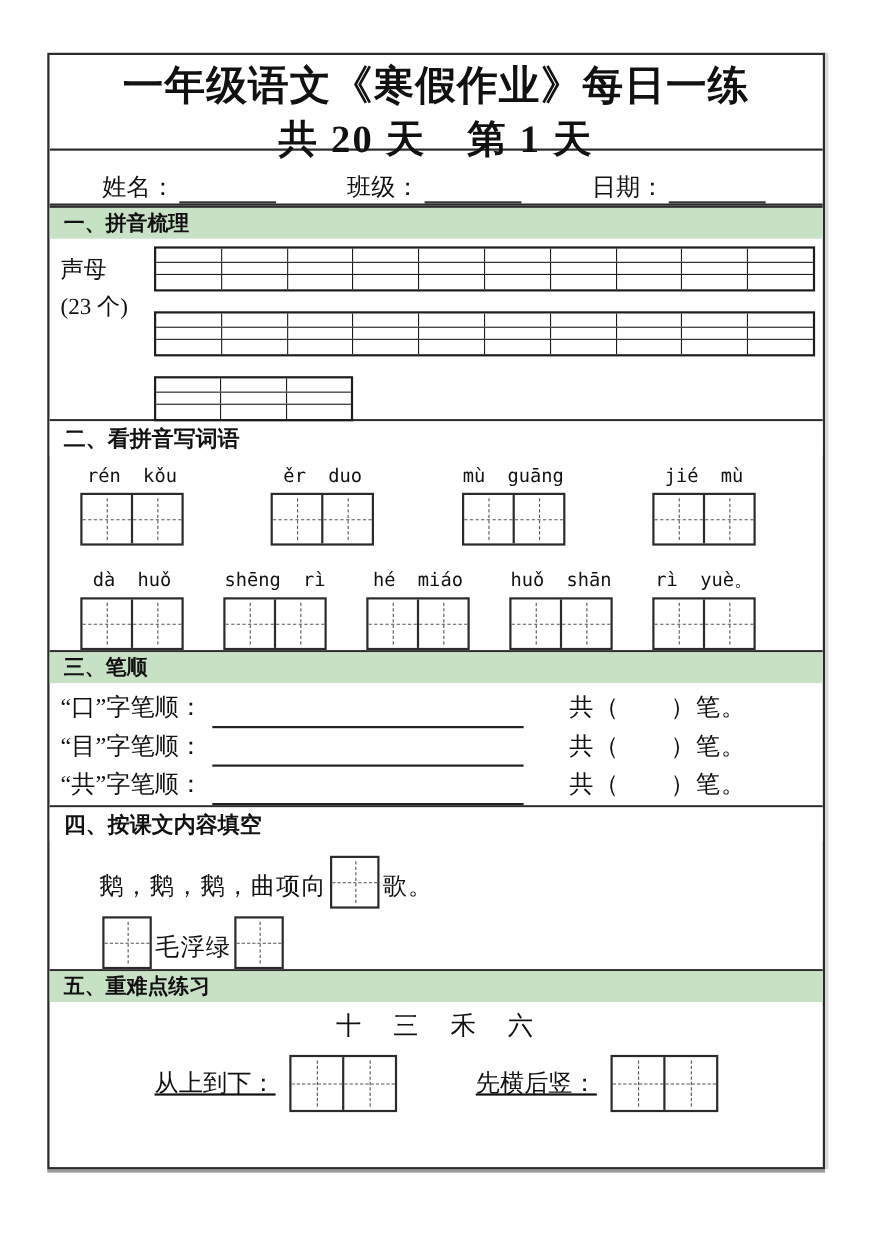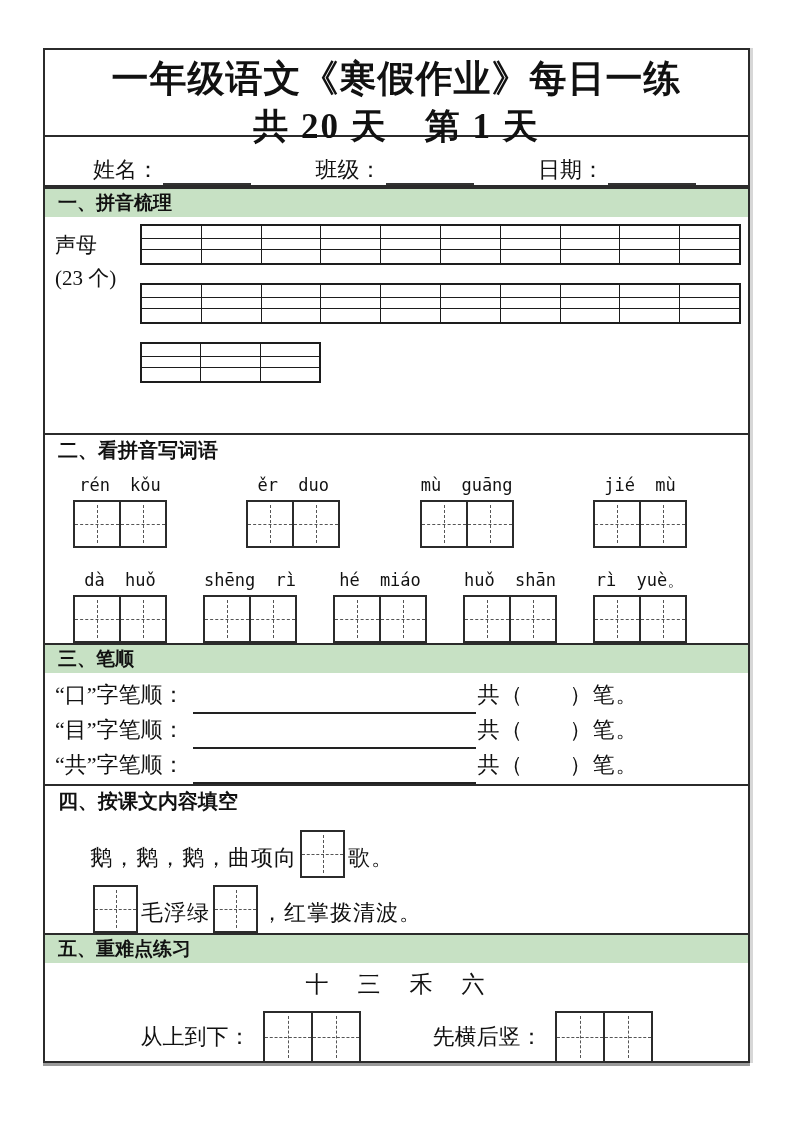--- a/index.html
+++ b/index.html
@@ -25,21 +25,21 @@
 
   
   .sec { border-top:2px solid #2b2b2b; }
   .sec:first-of-type { border-top:none; }
   .sec-bar { height:28px; display:flex; align-items:center; padding-left:13px;
              font-family:"Liberation Sans", sans-serif; font-weight:bold; font-size:19px;
              background:#c7e1c4; }
   .sec-bar.white { background:#ffffff; height:31px; font-size:20px; }
 
   
-  .s1-content { position:relative; padding:7px 0 0 95px; height:216px;text-decoration:underline; }
+  .s1-content { position:relative; padding:7px 0 0 95px; height:164px;text-decoration:underline; }
   .side-label { position:absolute; left:10px; top:12px; font-size:21px; line-height:33px; }
   .pgrid { border:2px solid #1d1d1d; width:601px; margin-bottom:18px; }
   .pgrid.small { width:181px; }
   .pg-row { display:flex; }
   .pg-row:nth-child(1) { height:13px; }
   .pg-row:nth-child(2) { height:11px; }
   .pg-row:nth-child(3) { height:13px; }
   .pg-row:not(:last-child) { border-bottom:1.5px solid #1d1d1d; }
   .pg-cell { flex:1; }
   .pg-cell:not(:last-child) { border-right:1.5px solid #1d1d1d; }
@@ -62,32 +62,32 @@
   .py-row.second { margin-top:21px; }
   .py-group { width:94px; display:flex; flex-direction:column; align-items:center; }
   .py-label { font-family:"DejaVu Sans Mono", monospace; font-size:17px; line-height:22px;
               white-space:nowrap; word-spacing:10px; margin-bottom:4px; }
 
   
   .stroke-lines { padding:4px 0 2px 10px; }
   .stroke-line { display:flex; align-items:baseline; font-size:22px; line-height:35px; height:35px; }
   .write-line { display:inline-block; width:283px; border-bottom:2px solid #222;
                 margin:0 2px 0 8px; }
-  .stroke-suffix { letter-spacing:1px; }
+  .stroke-suffix { letter-spacing:1px;margin-left:40px; }
 
   
   .fill-line { display:flex; align-items:center; padding-left:45px; font-size:22px; }
   .fill-line.l1 { margin-top:13px; }
   .fill-line.l2 { margin-top:7px; }
   .fill-text { transform:translateY(4px); letter-spacing:1px; }
   .fill-line .tian1 { margin:0 3px; }
 
   
   .chars-row { text-align:center; font-size:23px; margin-top:7px; line-height:30px; letter-spacing:3px; }
-  .practice-row { display:flex; justify-content:center; align-items:center; gap:72px; margin-top:11px; }
+  .practice-row { display:flex; justify-content:center; align-items:center; gap:72px; margin-top:11px;text-decoration:underline; }
   .practice-item { display:flex; align-items:center; }
   .practice-label { font-size:22px; }
   .practice-item .tian2 { margin-left:12px; }
 </style>
 </head>
 <body>
 
 <div class="sheet">
 
   <div class="title-block">
@@ -317,21 +317,20 @@
       <span class="fill-text">歌。</span>
     </div>
     <div class="fill-line l2">
       <span class="tian tian1">
           <span class="tcell"></span>
         </span>
       <span class="fill-text">毛浮绿</span>
       <span class="tian tian1">
           <span class="tcell"></span>
         </span>
-      <span class="fill-text">，红掌拨清波。</span>
     </div>
   </div>
 
   <div class="sec">
     <div class="sec-bar">五、重难点练习</div>
     <div class="chars-row">十　三　禾　六</div>
     <div class="practice-row">
       <div class="practice-item">
         <span class="practice-label">从上到下：</span>
         <div class="tian tian2 big">

